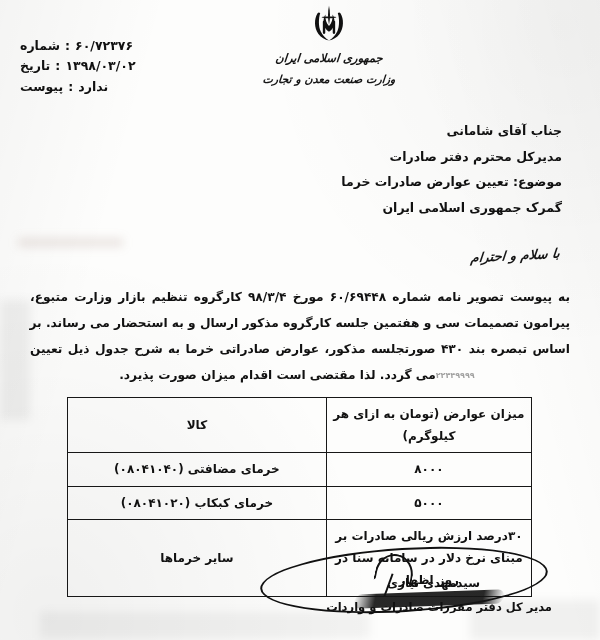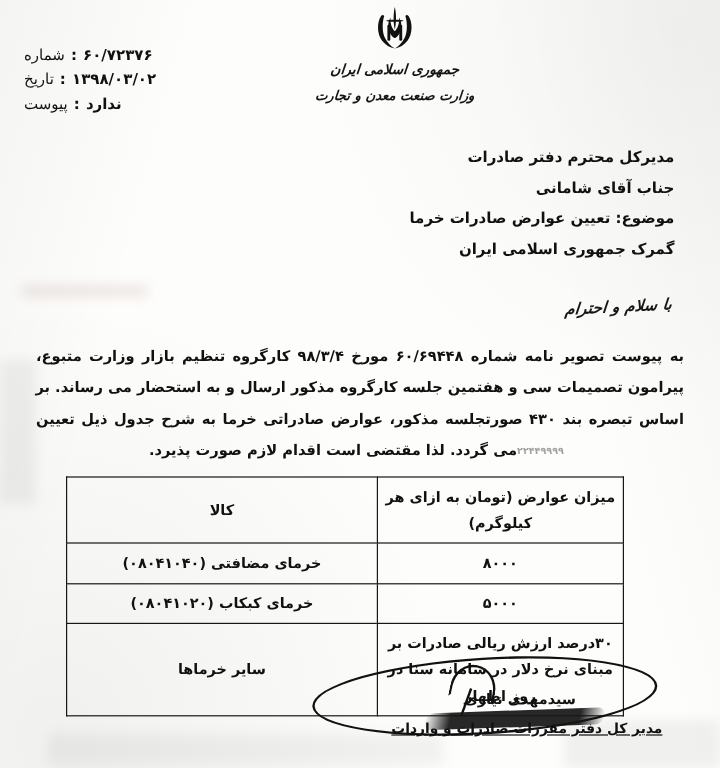--- a/index.html
+++ b/index.html
@@ -74,21 +74,21 @@
     font-weight: 700;
     line-height: 1.62;
     letter-spacing: 0.1px;
   }
   .meta-row {
     display: flex;
     justify-content: flex-end;
     gap: 5px;
     white-space: nowrap;
   }
-  .meta-label { font-weight: 400; }
+  .meta-label { font-weight: 700; }
   .meta-colon { font-weight: 700; }
   .meta-value { font-weight: 700; text-align: right; }
 
   
   .addressee {
     position: absolute;
     right: 38px;
     top: 118px;
     width: 330px;
     text-align: right;
@@ -135,21 +135,21 @@
     color: rgba(30,30,30,0.42);
     letter-spacing: 0.4px;
     font-weight: 700;
     margin-right: 6px;
     vertical-align: 1px;
   }
 
   
   .duty-table {
     position: absolute;
-    right: 80px;
+    right: 68px;
     top: 397px;
     width: 465px;
     border-collapse: collapse;
     table-layout: fixed;
   }
   .duty-table th,
   .duty-table td {
     border: 1.6px solid #171717;
     text-align: center;
     vertical-align: middle;
@@ -228,21 +228,20 @@
   }
   .sig-title {
     position: absolute;
     right: 6px;
     top: 56px;
     font-size: 11.5px;
     font-weight: 700;
     letter-spacing: 0.1px;
     white-space: nowrap;
     z-index: 3;
-    text-decoration: underline;
   }
 </style>
 </head>
 <body>
 
 <div class="page">
 
   <div class="smudge s1"></div>
   <div class="smudge s2"></div>
   <div class="smudge s3"></div>
@@ -276,33 +275,33 @@
       <span class="meta-label">تاریخ</span>
     </div>
     <div class="meta-row">
       <span class="meta-value">ندارد</span>
       <span class="meta-colon">:</span>
       <span class="meta-label">پیوست</span>
     </div>
   </div>
 
   <div class="addressee">
+    <div class="ln">جناب آقای شامانی</div>
     <div class="ln">مدیرکل محترم دفتر صادرات</div>
-    <div class="ln">جناب آقای شامانی</div>
     <div class="ln">موضوع: تعیین عوارض صادرات خرما</div>
     <div class="ln">گمرک جمهوری اسلامی ایران</div>
   </div>
 
   <div class="salutation">با سلام و احترام</div>
 
   <div class="body-text">
     <span class="bl">به پیوست تصویر نامه شماره ۶۰/۶۹۴۴۸ مورخ ۹۸/۳/۴ کارگروه تنظیم بازار وزارت متبوع،</span>
     <span class="bl">پیرامون تصمیمات سی و هفتمین جلسه کارگروه مذکور ارسال و به استحضار می رساند. بر</span>
     <span class="bl">اساس تبصره بند ۴۳۰ صورتجلسه مذکور، عوارض صادراتی خرما به شرح جدول ذیل تعیین</span>
-    <span class="bl last"><span class="faint-ref">۲۲۴۴۹۹۹۹</span><span>می گردد. لذا مقتضی است اقدام لازم صورت پذیرد.</span></span>
+    <span class="bl last"><span class="faint-ref">۲۲۴۴۹۹۹۹</span><span>می گردد. لذا مقتضی است اقدام میزان صورت پذیرد.</span></span>
   </div>
 
   <table class="duty-table">
     <thead>
       <tr>
         <th class="rate">میزان عوارض (تومان به ازای هر کیلوگرم)</th>
         <th class="goods">کالا</th>
       </tr>
     </thead>
     <tbody>

